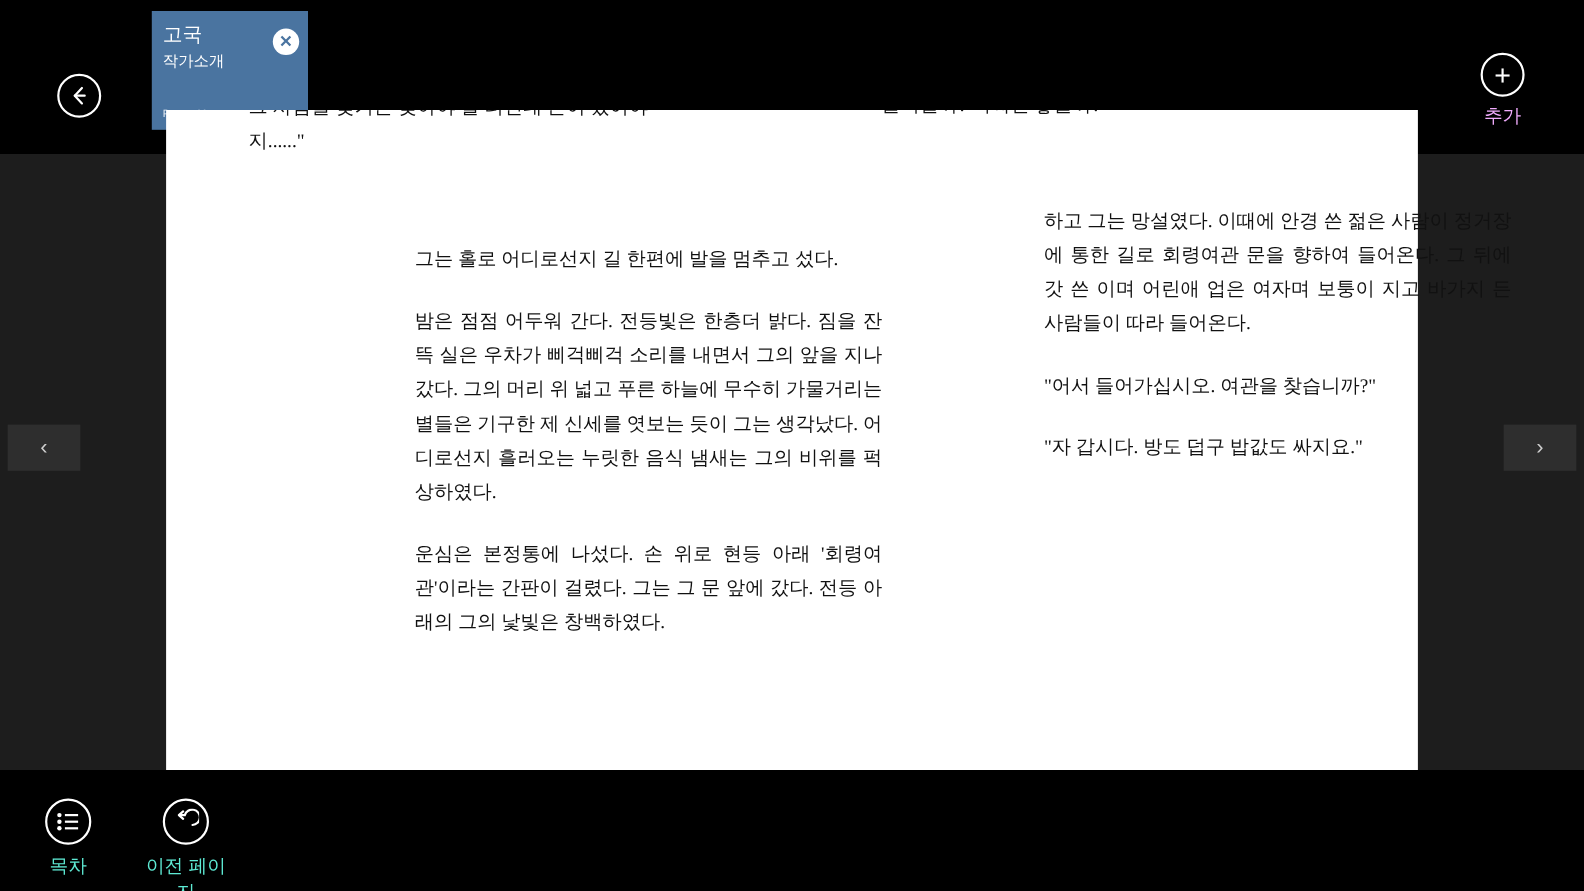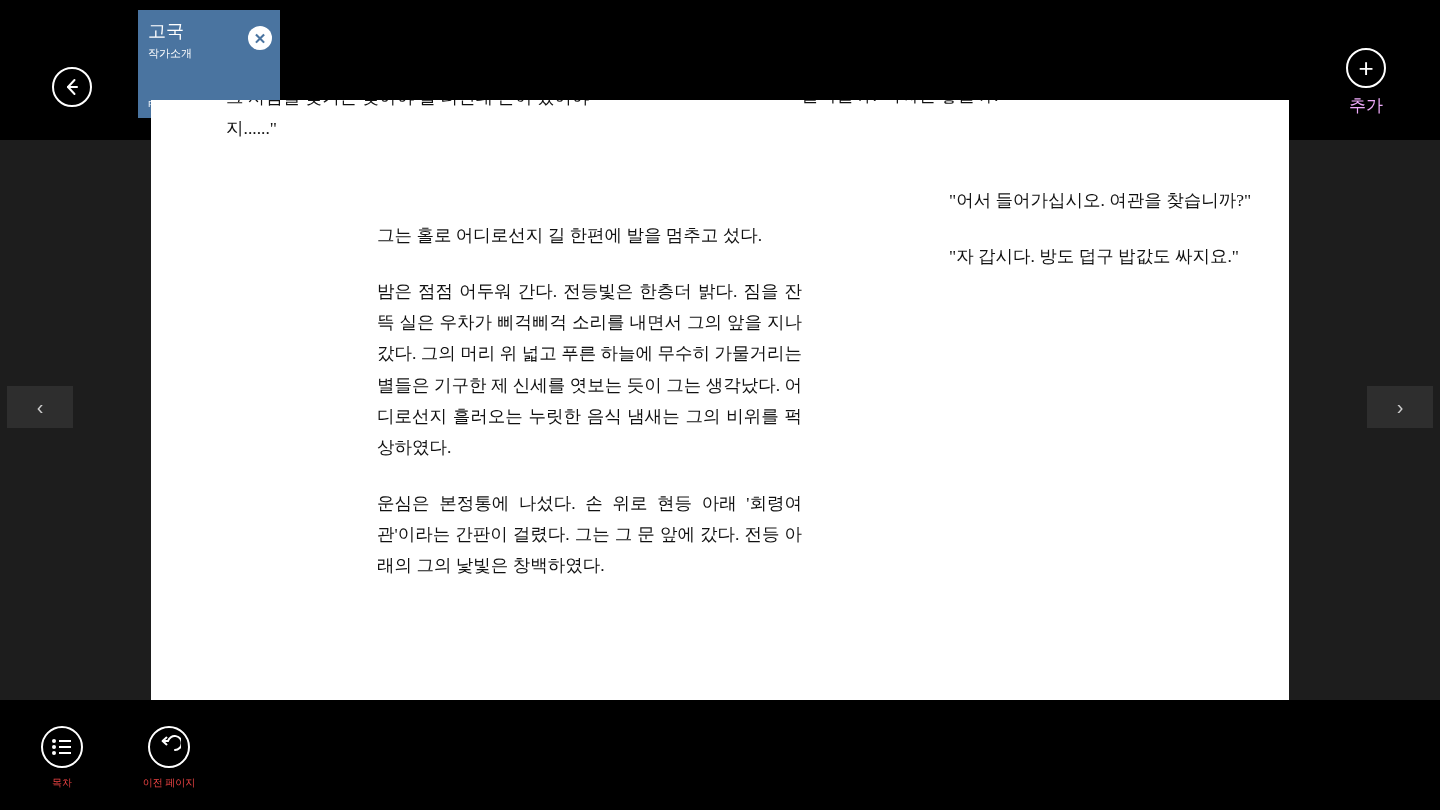--- a/index.html
+++ b/index.html
@@ -58,21 +58,21 @@
     position: absolute; left: 138px; top: 10px;
     width: 142px; height: 108px;
     background: #4a74a0;
     color: #fff;
     padding: 8px 10px;
     font-size: 12.5px;
     line-height: 1.5;
     cursor: pointer;
   }
   .bookmark-card .title { font-size: 18px; }
-  .bookmark-card .subtitle { font-size: 11px; }
+  .bookmark-card .subtitle { font-size: 14px; }
   .bookmark-card .page {
     position: absolute; left: 10px; bottom: 7px;
     font-size: 9.5px;
     color: #e8eef5;
   }
   .bm-close {
     position: absolute; right: 8px; top: 16px;
     width: 24px; height: 24px;
     border-radius: 50%;
     background: #fff;
@@ -142,21 +142,21 @@
     text-align: center;
     color: #fff;
     cursor: pointer;
   }
   .bb-circle {
     width: 42px; height: 42px; margin: 0 auto;
     border: 2px solid #fff; border-radius: 50%;
     display: flex; align-items: center; justify-content: center;
     color: #fff;
   }
-  .bb-label { margin-top: 8px; font-size: 10px; color: #ef4444; font-family: Liberation Serif, serif; }
+  .bb-label { margin-top: 8px; font-size: 17px; color: #5eead4; }
   .btn-toc { left: 30px; top: 26px; width: 64px; }
   .btn-prevpage { left: 132px; top: 26px; width: 74px; }
 </style>
 </head>
 <body>
 
 <div id="app">
 
   <div class="topbar">
 
@@ -183,20 +183,21 @@
   <div class="page-area">
     <div class="page-sheet">
 
       <div class="col col-left" style="top:80px;">
         <div class="para">그는 홀로 어디로선지 길 한편에 발을 멈추고 섰다.</div>
         <div class="para">밤은 점점 어두워 간다. 전등빛은 한층더 밝다. 짐을 잔뜩 실은 우차가 삐걱삐걱 소리를 내면서 그의 앞을 지나갔다. 그의 머리 위 넓고 푸른 하늘에 무수히 가물거리는 별들은 기구한 제 신세를 엿보는 듯이 그는 생각났다. 어디로선지 흘러오는 누릿한 음식 냄새는 그의 비위를 퍽 상하였다.</div>
         <div class="para">운심은 본정통에 나섰다. 손 위로 현등 아래 '회령여관'이라는 간판이 걸렸다. 그는 그 문 앞에 갔다. 전등 아래의 그의 낯빛은 창백하였다.</div>
       </div>
 
       <div class="col col-right" style="top:45px;">
+        <div class="para">하고 그는 망설였다. 이때에 안경 쓴 젊은 사람이 정거장에 통한 길로 회령여관 문을 향하여 들어온다. 그 뒤에 갓 쓴 이며 어린애 업은 여자며 보퉁이 지고 바가지 든 사람들이 따라 들어온다.</div>
         <div class="para">"어서 들어가십시오. 여관을 찾습니까?"</div>
         <div class="para">"자 갑시다. 방도 덥구 밥값도 싸지요."</div>
       </div>
     </div>
 
     <div class="nav-arrow nav-prev">‹</div>
     <div class="nav-arrow nav-next">›</div>
   </div>
 
   <div class="clip-top">

